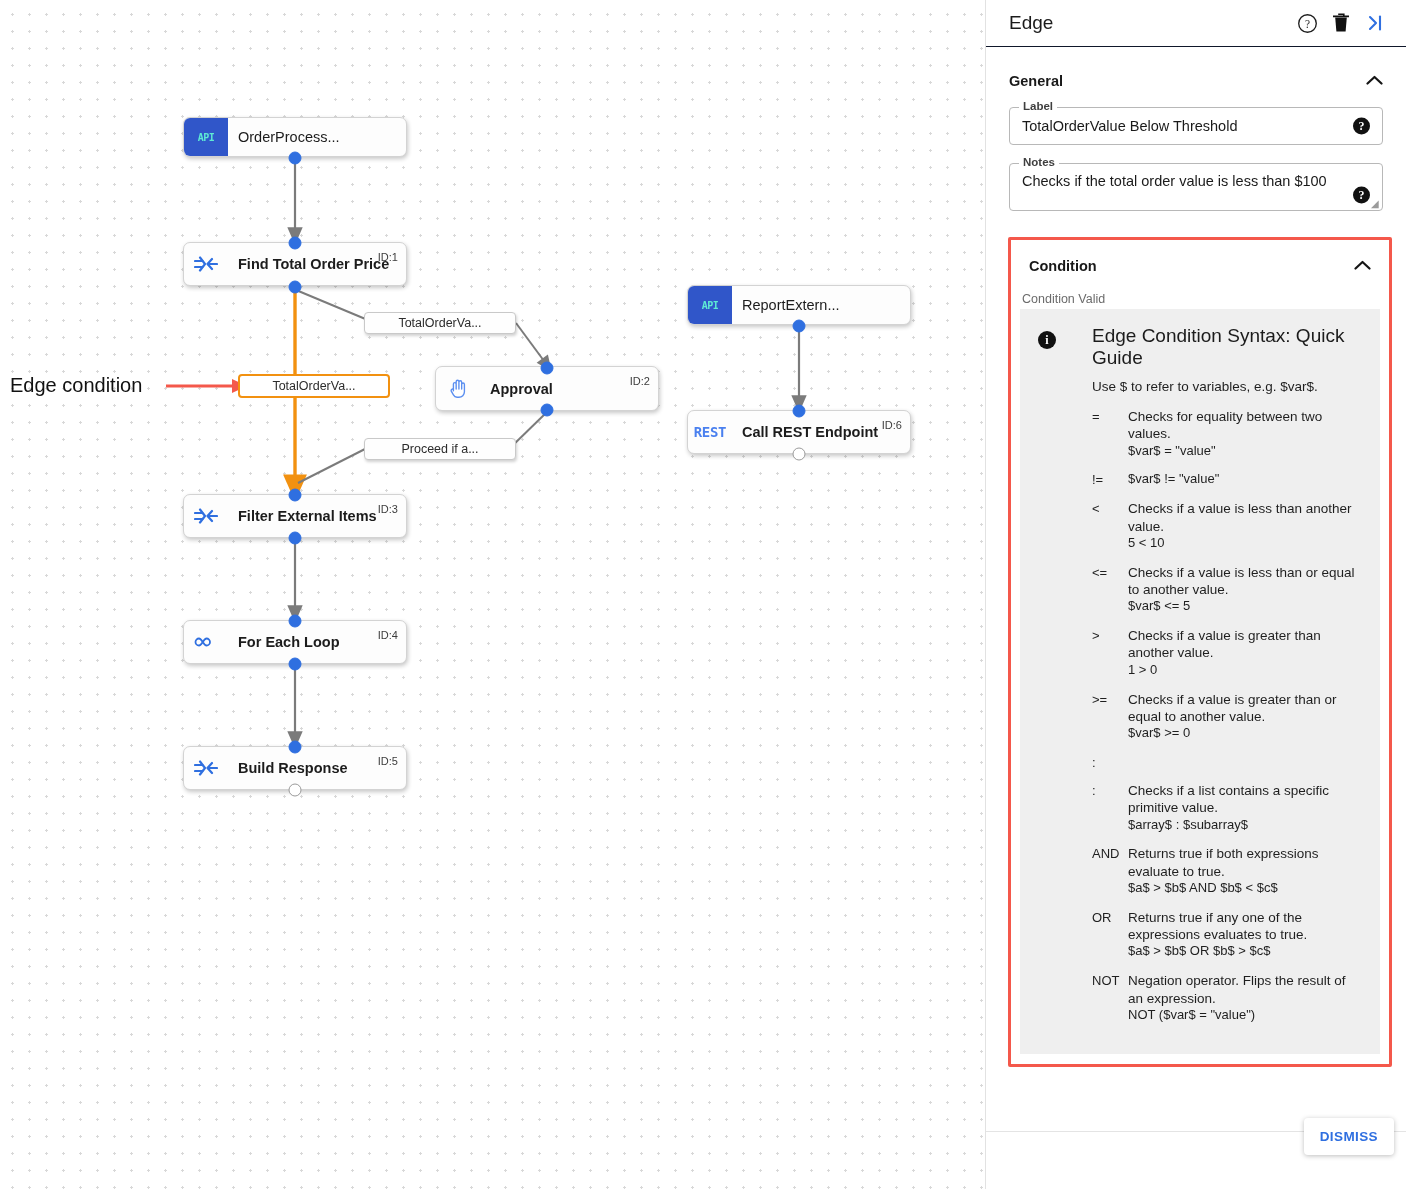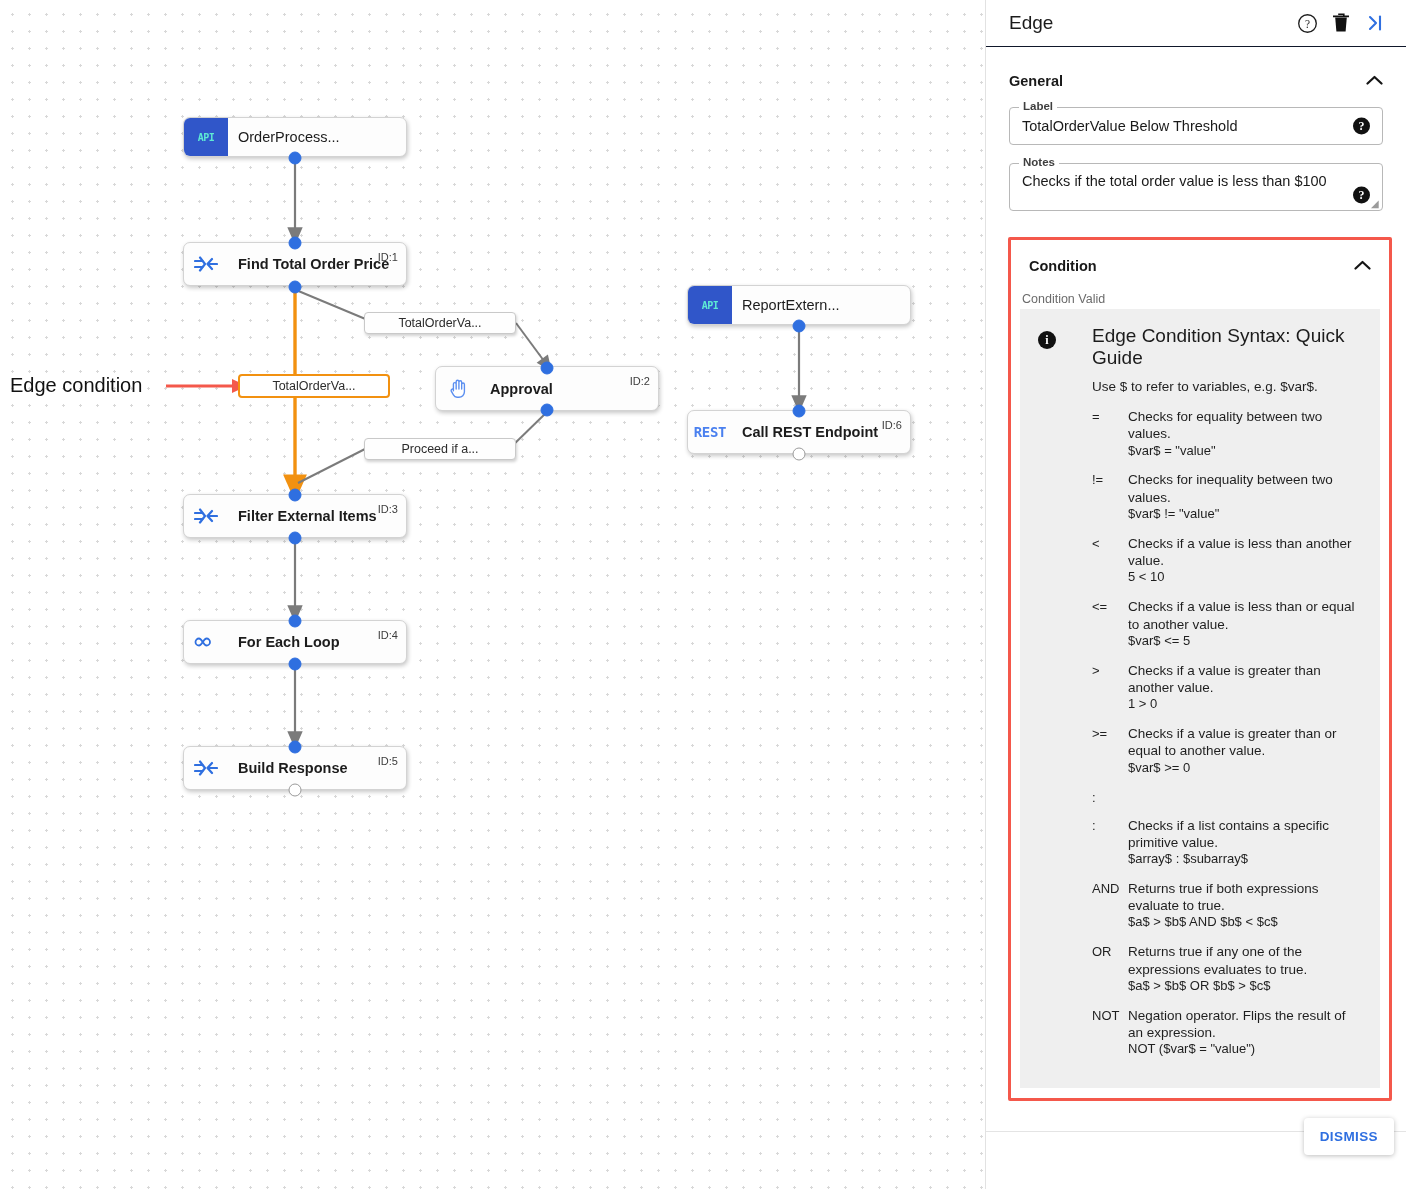--- a/index.html
+++ b/index.html
@@ -427,21 +427,20 @@
               <div class="op-row">
                 <div class="op-sym">=</div>
                 <div class="op-body">
                   <div class="op-desc">Checks for equality between two values.</div>
                   <div class="op-ex">$var$ = "value"</div>
                 </div>
               </div>
               <div class="op-row">
                 <div class="op-sym">!=</div>
                 <div class="op-body">
-                  <div class="op-desc">Checks for inequality between two values.</div>
                   <div class="op-ex">$var$ != "value"</div>
                 </div>
               </div>
               <div class="op-row">
                 <div class="op-sym">&lt;</div>
                 <div class="op-body">
                   <div class="op-desc">Checks if a value is less than another value.</div>
                   <div class="op-ex">5 &lt; 10</div>
                 </div>
               </div>

